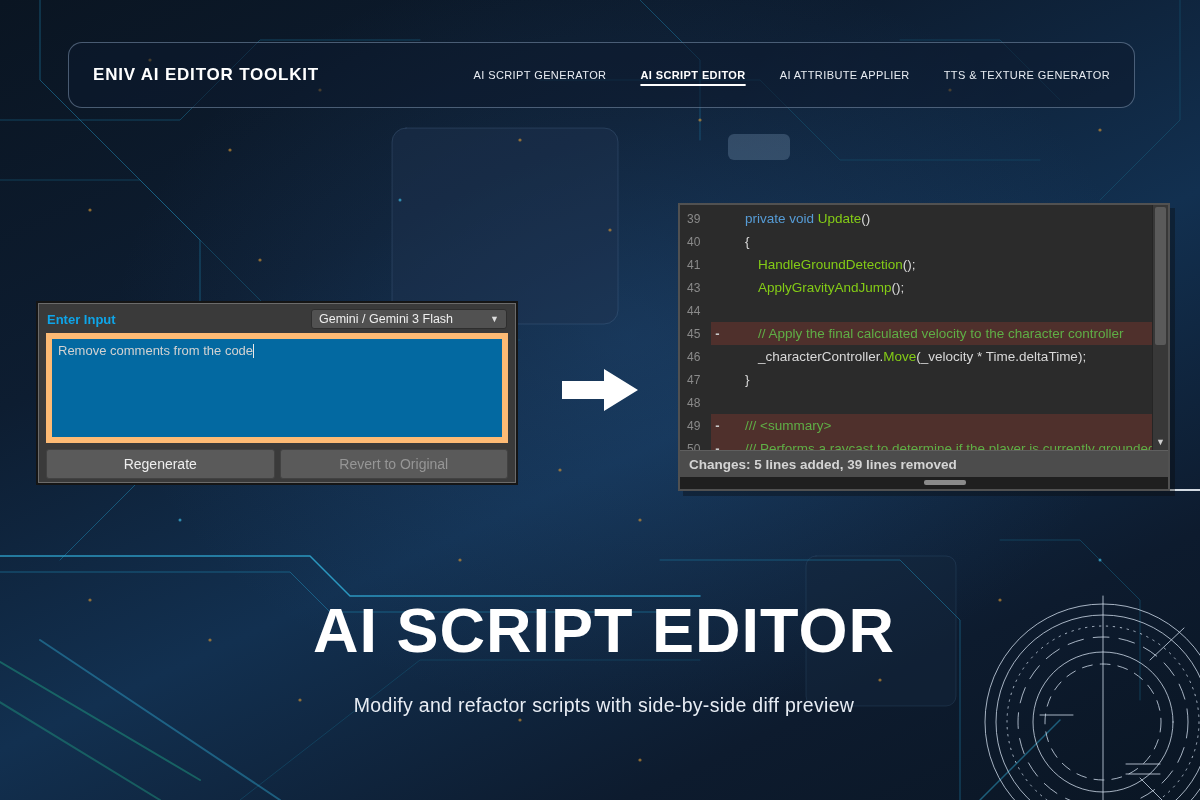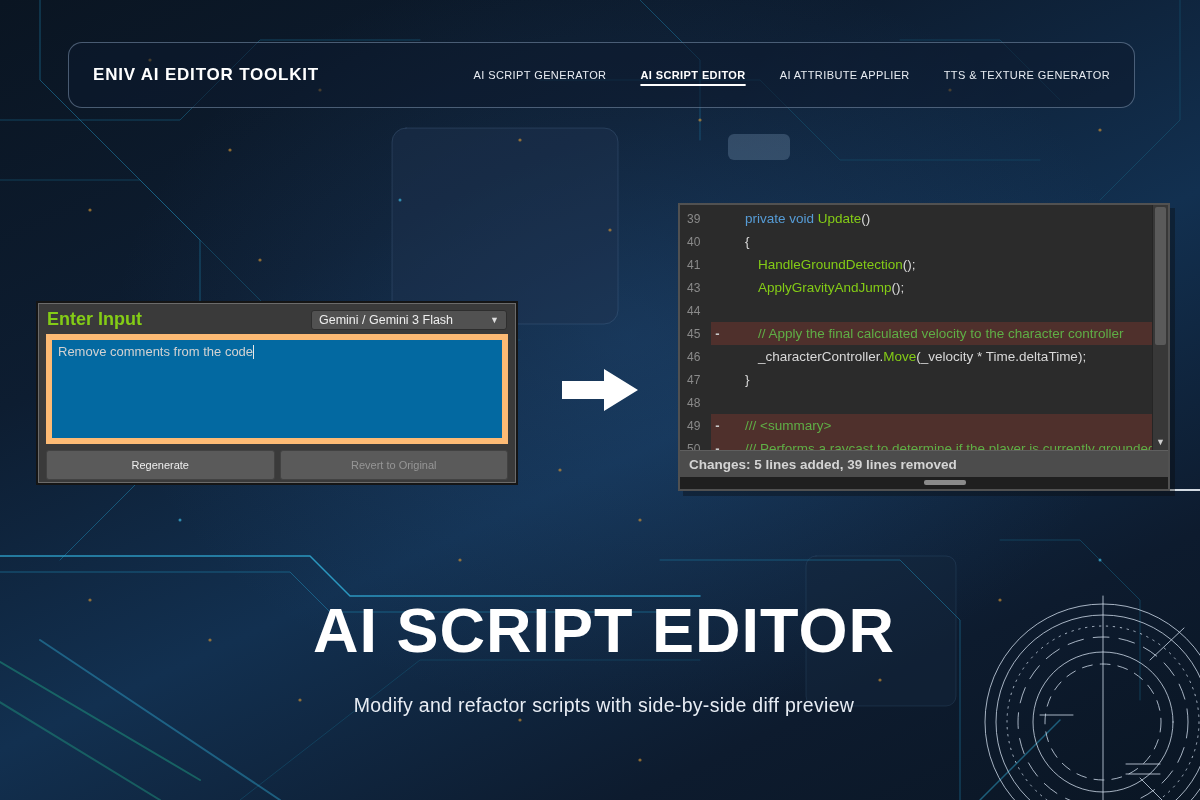--- a/index.html
+++ b/index.html
@@ -36,38 +36,38 @@
     text-decoration:underline; text-underline-offset:5px; text-decoration-thickness:2px;
   }
 
   
   .input-panel {
     position:absolute; left:38px; top:303px; width:478px; height:180px;
     box-sizing:border-box; background:#3a3a3a;
     border:1px solid #6b6b6b; box-shadow:0 0 0 2px #151515;
   }
   .ip-header { display:flex; justify-content:space-between; align-items:center; padding:5px 8px 4px 8px; }
-  .ip-label { color:#84cc16; font-size:18px; font-weight:bold; }
+  .ip-label { color:#0ea5e9; font-size:13px; font-weight:bold; }
   .dropdown {
     width:196px; height:20px; box-sizing:border-box;
     background:#515151; border:1px solid #2e2e2e; border-radius:3px;
     display:flex; align-items:center; justify-content:space-between;
     padding:0 7px; color:#eeeeee; font-size:12.5px; cursor:pointer;
   }
   .dd-arrow { font-size:9px; color:#dddddd; }
   .ip-textarea {
     margin:0 7px; height:110px; box-sizing:border-box;
     background:#0369a1; border:6px solid #fdba74;
     color:#d2d2d2; font-size:13px; padding:4px 6px; cursor:text;
   }
   .caret { display:inline-block; width:1px; height:14px; background:#e8e8e8; vertical-align:text-bottom; }
   .btn-row { display:flex; gap:5px; margin:6px 7px 0 7px; }
   .ip-btn {
     flex:1; height:28px; background:#5a5a5a; border:1px solid #424242; border-radius:3px;
-    color:#eeeeee; font-size:11px; display:flex; align-items:center; justify-content:center;
+    color:#eeeeee; font-size:14px; display:flex; align-items:center; justify-content:center;
     cursor:pointer; white-space:nowrap;
   }
   .ip-btn.disabled { color:#969696; cursor:default; }
 
   
   .flow-arrow { position:absolute; left:556px; top:364px; }
 
   
   .code-panel {
     position:absolute; left:678px; top:203px; width:492px; height:288px;

